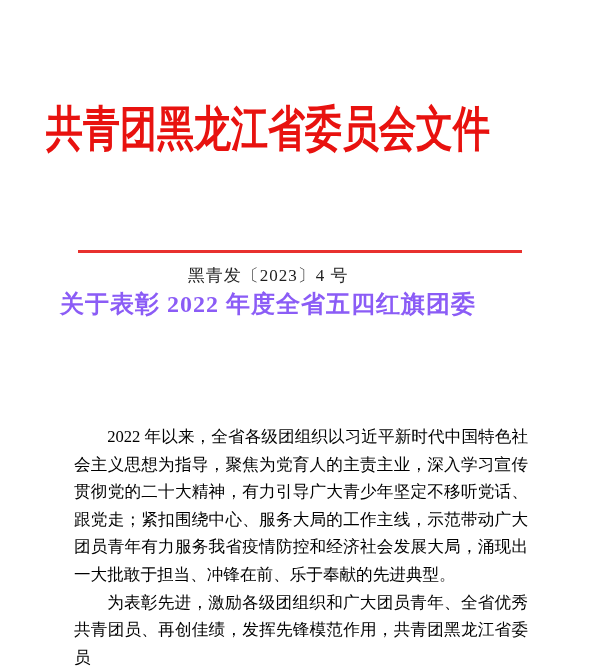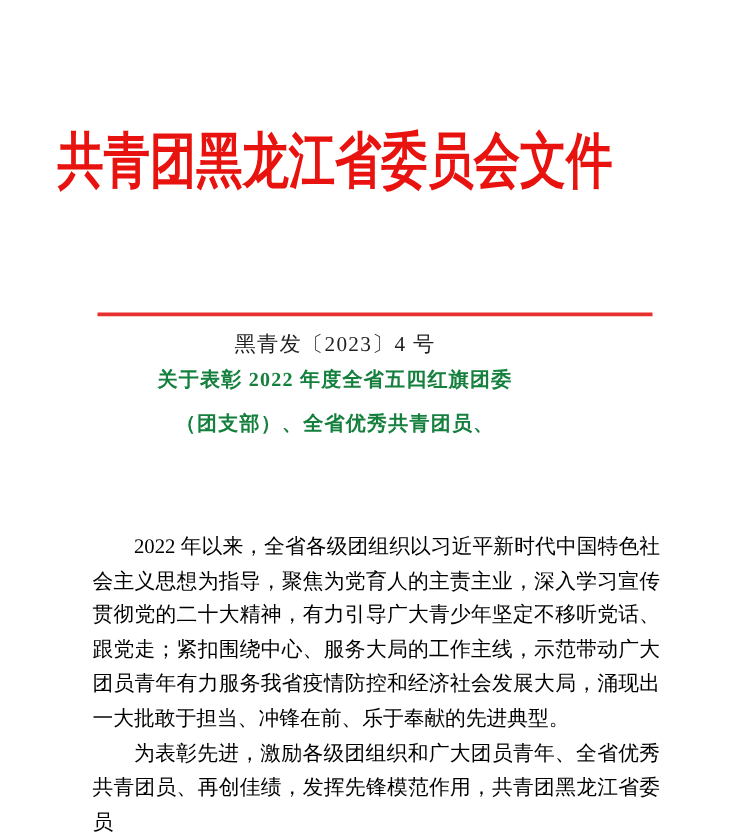--- a/index.html
+++ b/index.html
@@ -45,23 +45,23 @@
     width: 444px;
     height: 3px;
     background: #e8312e;
   }
   .doc-title {
     position: absolute;
     top: 287px;
     left: 0;
     width: 100%;
     text-align: center;
-    font-size: 16px;
+    font-size: 24px;
     font-weight: bold;
-    color: #15803d;
+    color: #8b5cf6;
     line-height: 35px;
     letter-spacing: 1px;
   }
   .doc-body {
     position: absolute;
     top: 423px;
     left: 74px;
     width: 454px;
     font-size: 16.6px;
     line-height: 27.6px;
@@ -79,21 +79,20 @@
 <div class="page">
 
   <div class="red-header" style="color: rgb(232, 18, 15);">共青团黑龙江省委员会文件</div>
 
   <div class="doc-number">黑青发〔2023〕4 号</div>
 
   <div class="red-line" style="background-color: rgb(232, 49, 46);"></div>
 
   <div class="doc-title">
     <div>关于表彰 2022 年度全省五四红旗团委</div>
-    <div>（团支部）、全省优秀共青团员、</div>
   </div>
 
   <div class="doc-body">
     <p>2022 年以来，全省各级团组织以习近平新时代中国特色社会主义思想为指导，聚焦为党育人的主责主业，深入学习宣传贯彻党的二十大精神，有力引导广大青少年坚定不移听党话、跟党走；紧扣围绕中心、服务大局的工作主线，示范带动广大团员青年有力服务我省疫情防控和经济社会发展大局，涌现出一大批敢于担当、冲锋在前、乐于奉献的先进典型。</p>
     <p>为表彰先进，激励各级团组织和广大团员青年、全省优秀共青团员、再创佳绩，发挥先锋模范作用，共青团黑龙江省委员</p>
   </div>
 
 </div>
 
 </body></html>

